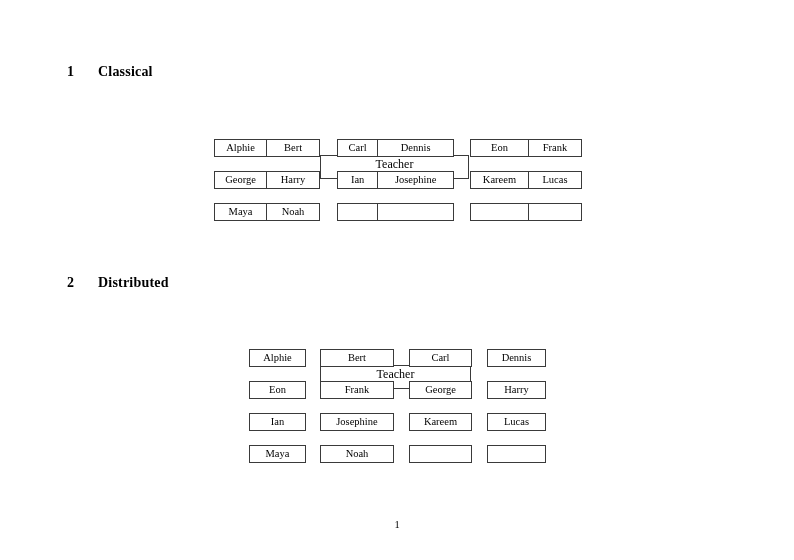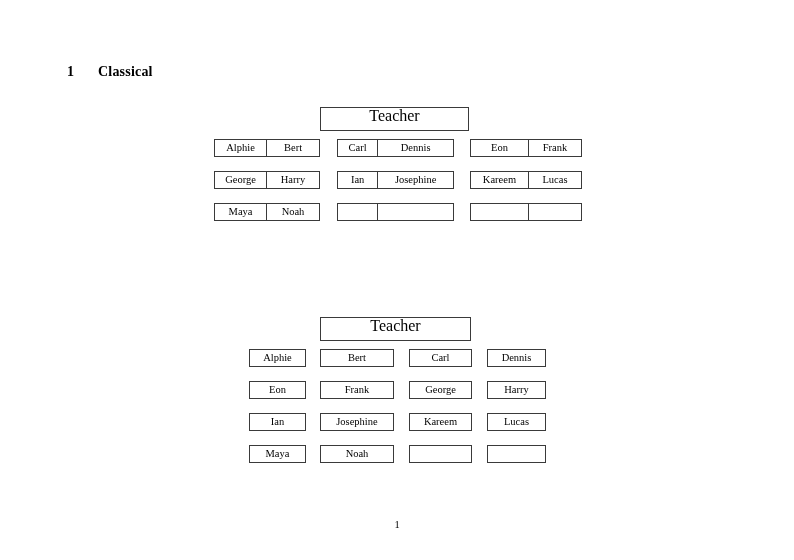--- a/index.html
+++ b/index.html
@@ -74,24 +74,25 @@
   }
 
   
   .teacher-box {
     position: absolute;
     border: 1px solid #3a3a3a;
     box-sizing: border-box;
     height: 24px;
     line-height: 16px;
     text-align: center;
-    font-size: 16px;
+    font-size: 12px;
     background: #fff;
     white-space: nowrap;
     color: #000;
+    margin-top: 48px;
   }
   #teacher-classical   { left: 320px; top: 107px; width: 149px; }
   #teacher-distributed { left: 320px; top: 317px; width: 151px; }
 
   
   .grp { position: absolute; }
   .grp.g1 { left: 214px; width: 106px; }
   .grp.g2 { left: 337px; width: 117px; }
   .grp.g3 { left: 470px; width: 112px; }
 
@@ -189,20 +190,23 @@
       <div class="cell c2">Lucas</div>
     </div>
   </div>
   <div class="grp g3 r3">
     <div class="tbl">
       <div class="cell c1"></div>
       <div class="cell c2"></div>
     </div>
   </div>
 
+  <div class="section-heading" id="heading-distributed">
+    <span class="sec-num">2</span><span>Distributed</span>
+  </div>
 
   <div class="teacher-box" id="teacher-distributed">Teacher</div>
 
   <div class="sbox s2c1 s2r1">Alphie</div>
   <div class="sbox s2c2 s2r1">Bert</div>
   <div class="sbox s2c3 s2r1">Carl</div>
   <div class="sbox s2c4 s2r1">Dennis</div>
 
   <div class="sbox s2c1 s2r2">Eon</div>
   <div class="sbox s2c2 s2r2">Frank</div>

